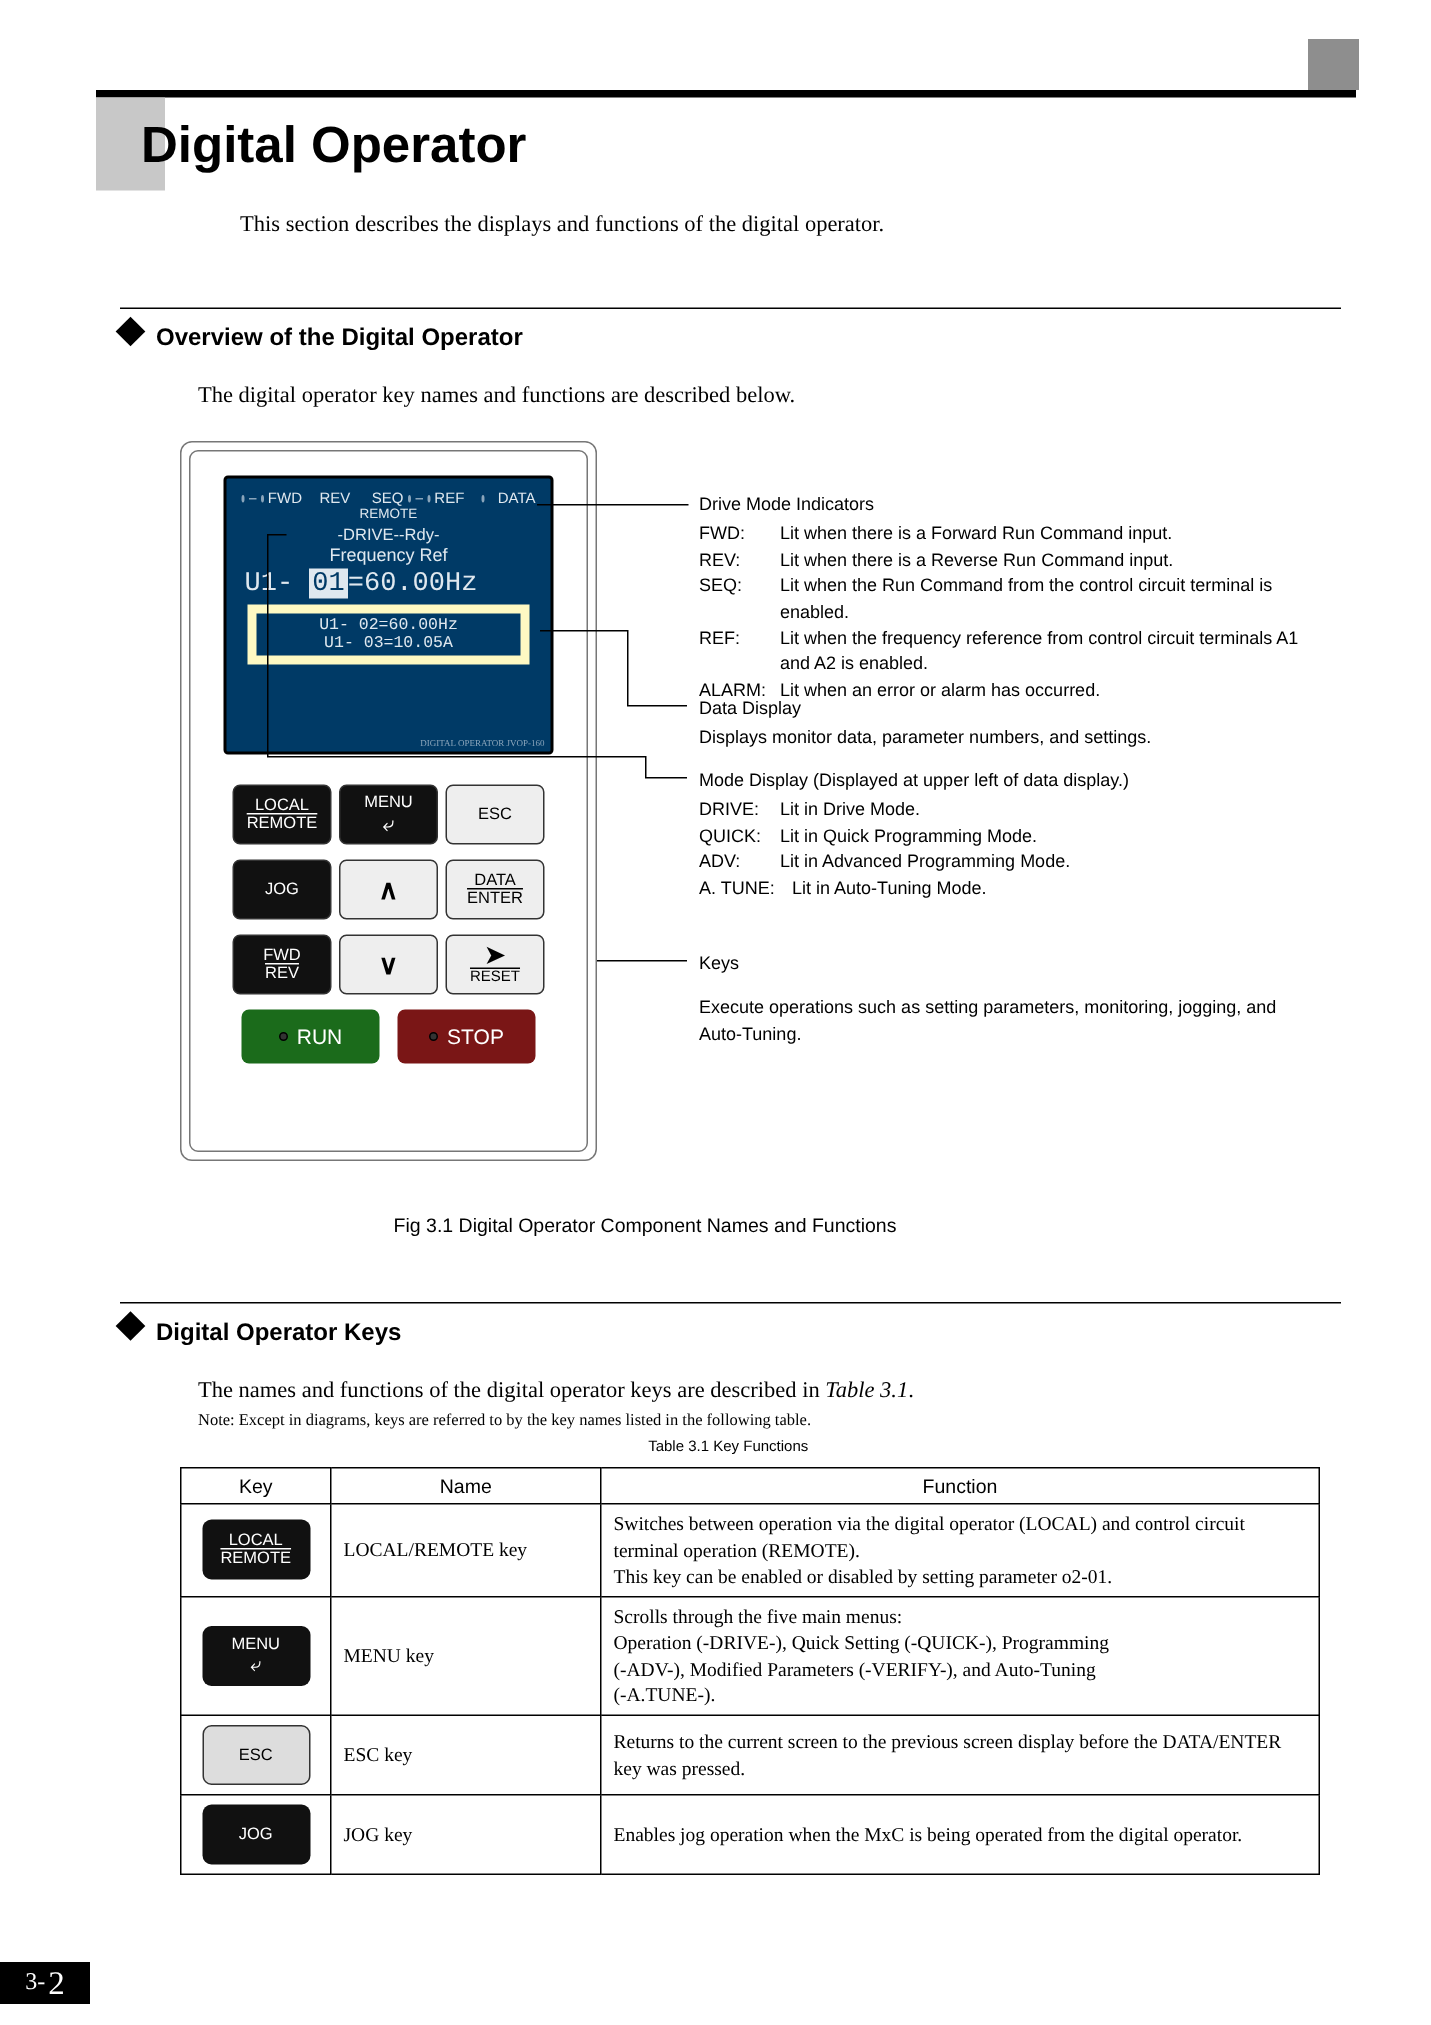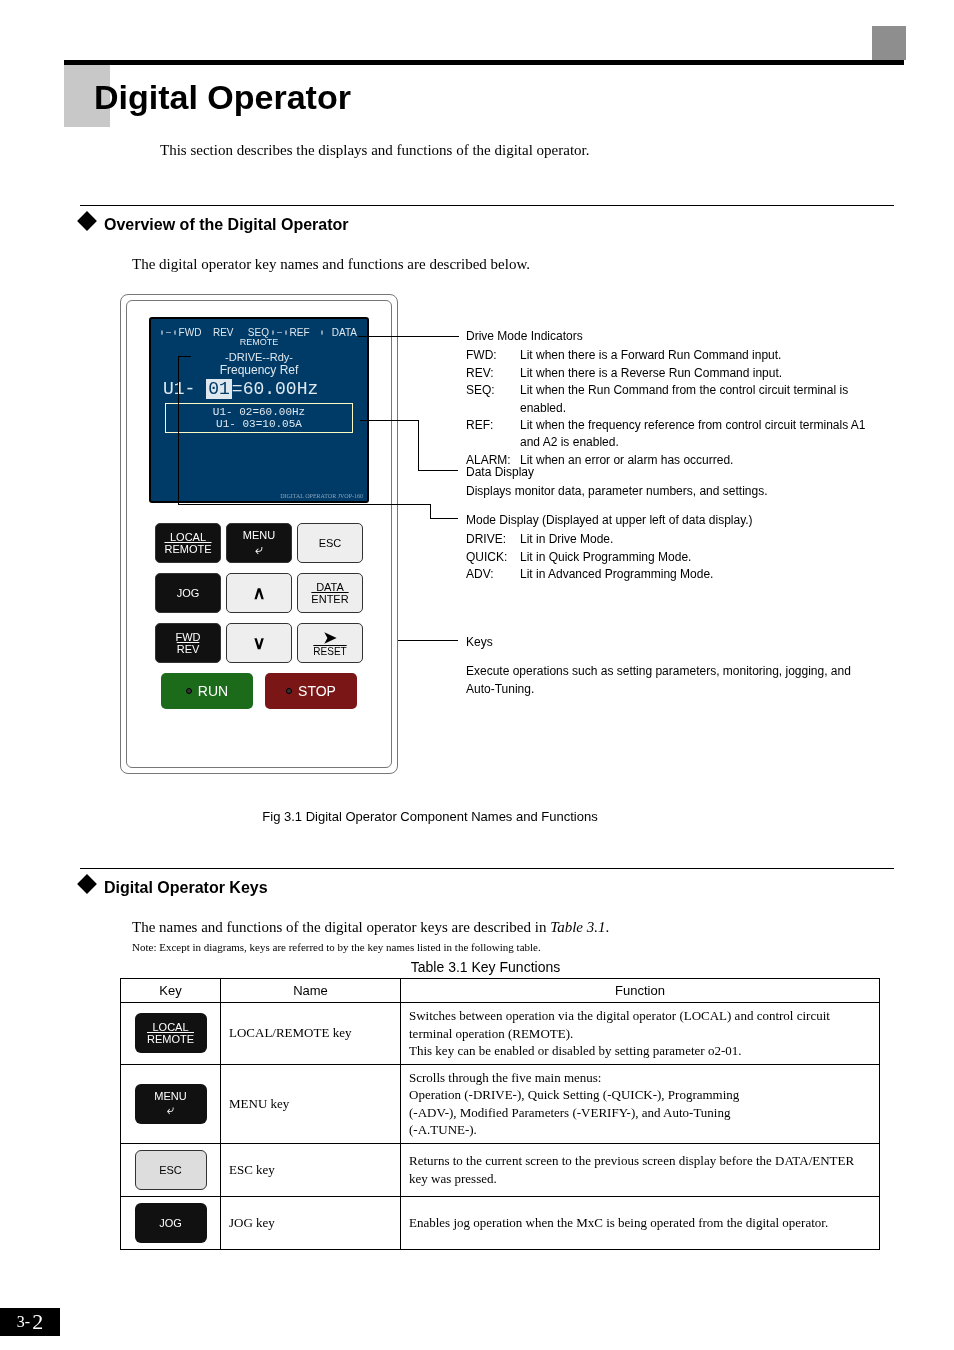--- a/index.html
+++ b/index.html
@@ -21,41 +21,41 @@
   .section-heading { position:absolute; left:80px; font-size:16px; font-weight:bold; font-family:Arial, Helvetica, sans-serif; }
   .sec1-h { top:216px; }
   .sec2-h { top:879px; }
   .diamond { display:inline-block; width:14px; height:14px; background:#000; transform:rotate(45deg); margin-right:10px; position:relative; top:-2px; }
 
   .sec-body { position:absolute; left:132px; font-size:15px; }
   .sec1-b { top:256px; }
   .sec2-b { top:919px; }
   .note   { position:absolute; top:941px; left:132px; font-size:11px; }
 
-  .table-caption { position:absolute; top:959px; width:954px; text-align:center; font-size:14px; font-family:Arial, Helvetica, sans-serif;padding-left:17px; }
+  .table-caption { position:absolute; top:959px; width:954px; text-align:center; font-size:10px; font-family:Arial, Helvetica, sans-serif;padding-left:17px; }
   .fig-caption   { position:absolute; top:809px; width:860px; text-align:center; font-size:13px; font-family:Arial, Helvetica, sans-serif; }
 
   
   .device-wrap { position:absolute; top:294px; left:120px; width:278px; height:480px; }
   .device-outer { position:absolute; inset:0; border:1px solid #777; border-radius:8px; }
   .device-inner { position:absolute; inset:6px; border:1px solid #777; border-radius:6px; background:#fff; }
 
   .lcd-frame { position:absolute; top:16px; left:22px; right:22px; height:186px; border:2px solid #000; border-radius:3px; background:#003a66; }
   .lcd-inner { position:absolute; inset:8px 10px; color:#dfe8ef; font-family:Arial, sans-serif; font-size:11px; }
   .ind-row { display:flex; align-items:center; gap:6px; font-size:10px; letter-spacing:0; }
   .dot  {width:5px;height:5px;border-radius:50%;background:#8aa5bb;display:inline-block;}
   .hbar {width:12px;height:1px;background:#8aa5bb;display:inline-block;}
 
   .lcd-line { text-align:center; font-size:12px; letter-spacing:0; }
   .lcd-row2 { display:flex; justify-content:center; padding:0 4px; margin-top:4px;}
   .lcd-freq { font-size:18px; font-family:"Courier New", monospace; white-space:nowrap; margin-top:2px; text-align:left; padding-left:2px;}
   .lcd-freq .hl { background:#dfe8ef; color:#003a66; padding:0 2px; }
   .lcd-small { font-size:11px; font-family:"Courier New", monospace; text-align:center; }
 
-  .sub-box { border:1px solid #fef9c3; margin:4px 4px 0 4px; padding:2px 0;}
+  .sub-box { border:6px solid #fef9c3; margin:4px 4px 0 4px; padding:2px 0;}
   .model-label { position:absolute; bottom:2px; right:4px; font-size:6px; color:#8aa5bb; }
 
   .keypad { position:absolute; top:222px; left:28px; right:28px; bottom:18px; }
   .krow { display:flex; justify-content:space-between; margin-bottom:10px; }
   .kbtn { width:66px; height:40px; border:1px solid #333; border-radius:5px; background:#eee; display:flex; flex-direction:column; align-items:center; justify-content:center; font-size:11px; font-family:Arial,sans-serif; }
   .kbtn.blk { background:#111; color:#fff; }
   .kbtn .arrow { font-size:18px; font-weight:bold; line-height:1; }
   .kbtn .ul { text-decoration:overline; }
   .runstop { display:flex; justify-content:space-around; margin-top:6px; }
   .rs { width:92px; height:36px; border-radius:5px; display:flex; align-items:center; justify-content:center; gap:6px; font-size:14px; font-family:Arial,sans-serif; color:#fff; }
@@ -244,20 +244,24 @@
       <span>Lit in Drive Mode.</span>
     </div>
   <div class="row">
       <span class="tag">QUICK:</span>
       <span>Lit in Quick Programming Mode.</span>
     </div>
   <div class="row">
       <span class="tag">ADV:</span>
       <span>Lit in Advanced Programming Mode.</span>
     </div>
+  <div class="row">
+      <span class="tag" style="width:62px">A. TUNE:</span>
+      <span>Lit in Auto-Tuning Mode.</span>
+    </div>
 </div>
 
 <div class="annot" style="top:634px; left:466px; width:400px;">
   <div class="hdr">Keys</div>
   <div style="height:10px"></div>
   <div>Execute operations such as setting parameters, monitoring, jogging, and Auto-Tuning.</div>
 </div>
 
 <div class="fig-caption">Fig 3.1  Digital Operator Component Names and Functions</div>
 

